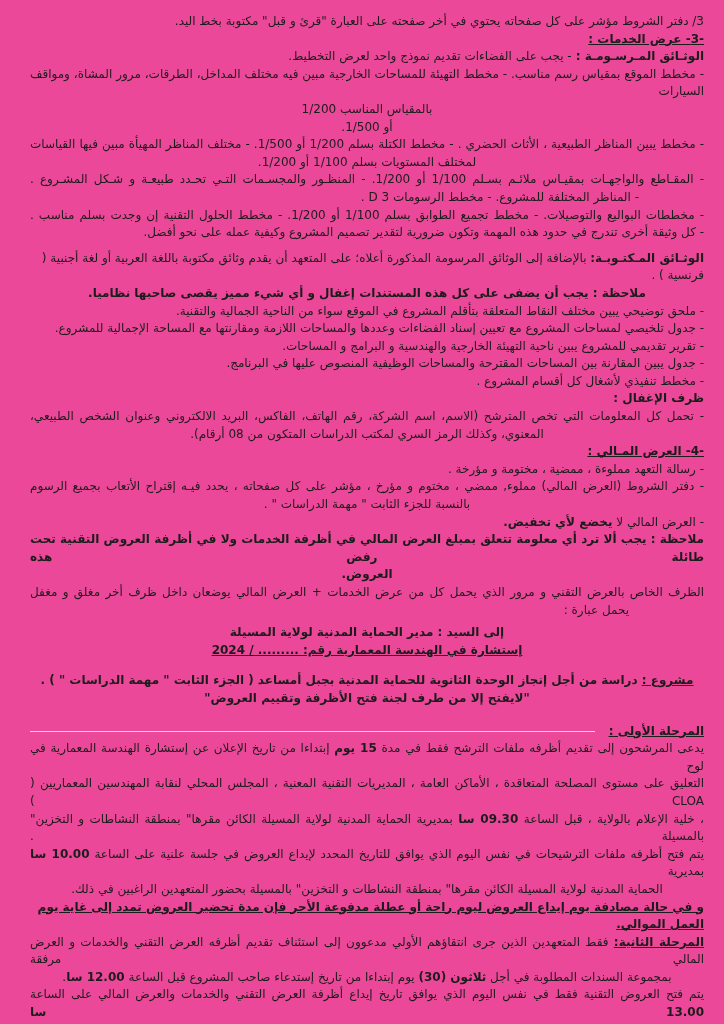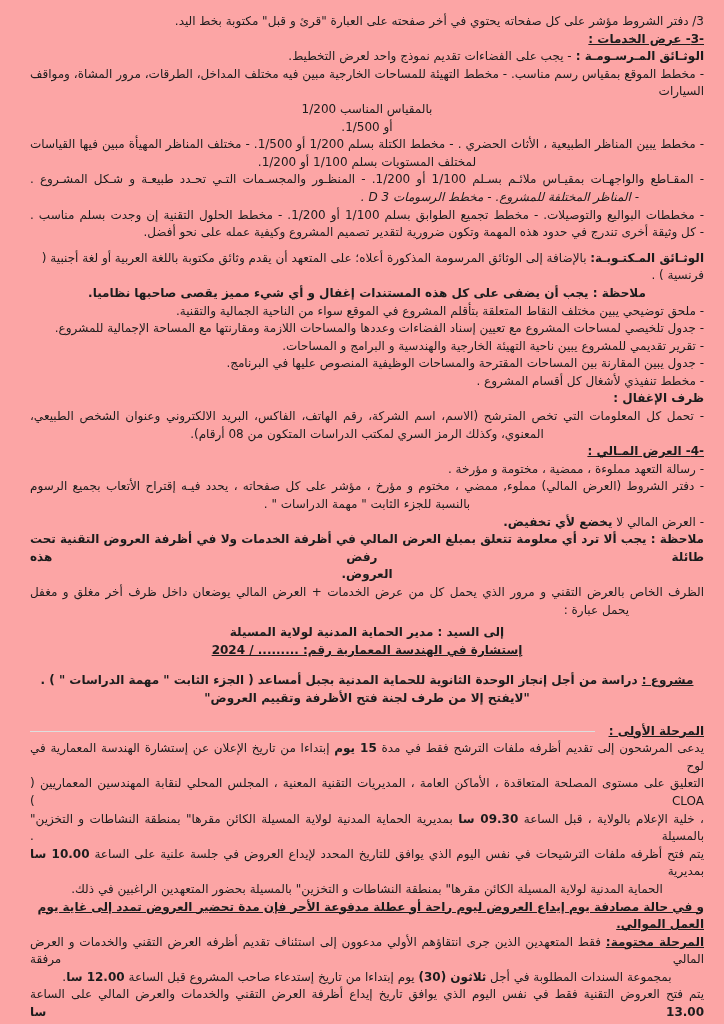--- a/index.html
+++ b/index.html
@@ -1,21 +1,21 @@
 <!DOCTYPE html>
 <html lang="ar" dir="rtl"><head>
 <meta charset="utf-8">
 <style>
   html,body{margin:0;padding:0;background:#ffffff;}
   .page{
     position:relative;
     width:724px;height:1024px;
     box-sizing:border-box;
     padding:13px 20px 0 30px;
-    background:#fca5a5;
+    background:#ec4899;
     direction:rtl;
     font-family:"DejaVu Sans",sans-serif;
     font-size:12px;
     color:#1c1c1c;
     overflow:hidden;
     margin-left:6px;
   }
   .line{line-height:17.6px;min-height:17.6px;}
   .align-right{text-align:right;}
   .align-center{text-align:center;}
@@ -32,21 +32,21 @@
   <div>
       <div class="line align-right"><span>3/ دفتر الشروط مؤشر على كل صفحاته يحتوي في أخر صفحته على العبارة "قرئ و قبل" مكتوبة بخط اليد.</span></div>
       <div class="line align-right"><span class="b u">-3- عرض الخدمات :</span></div>
       <div class="line align-right"><span class="b">الوثـائق المـرسـومـة : </span><span>-  يجب على الفضاءات تقديم نموذج واحد لعرض التخطيط.</span></div>
       <div class="line align-justify"><span>-  مخطط الموقع بمقياس رسم مناسب. - مخطط التهيئة للمساحات الخارجية مبين فيه مختلف المداخل، الطرقات، مرور المشاة، ومواقف السيارات</span></div>
       <div class="line align-center"><span>بالمقياس المناسب 1/200</span></div>
       <div class="line align-center"><span>أو 1/500.</span></div>
       <div class="line align-justify"><span>- مخطط يبين المناظر الطبيعية ، الأثاث الحضري .  - مخطط الكتلة بسلم 1/200 أو 1/500. - مختلف المناظر المهيأة مبين فيها القياسات</span></div>
       <div class="line align-center"><span>لمختلف المستويات بسلم 1/100 أو 1/200.</span></div>
       <div class="line align-justify"><span>- المقـاطع والواجهـات بمقيـاس ملائـم بسـلم 1/100 أو 1/200.   - المنظـور والمجسـمات التـي تحـدد طبيعـة و شـكل المشـروع .</span></div>
-      <div class="line align-right" style="padding-right: 65px; font-style: italic;"><span>- المناظر المختلفة للمشروع. - مخطط الرسومات 3 D .</span></div>
+      <div class="line align-right" style="padding-right: 65px;"><span>- المناظر المختلفة للمشروع. - مخطط الرسومات 3 D .</span></div>
       <div class="line align-justify"><span>- مخططات البواليع والتوصيلات.   - مخطط تجميع الطوابق بسلم 1/100 أو 1/200.    - مخطط الحلول التقنية إن وجدت بسلم مناسب .</span></div>
       <div class="line align-right"><span>- كل وثيقة أخرى تندرج في حدود هذه المهمة وتكون ضرورية لتقدير تصميم المشروع وكيفية عمله على نحو أفضل.</span></div>
       <div class="line align-right" style="margin-top: 8px;"><span class="b">الوثـائق المـكتـوبـة:</span><span> بالإضافة إلى الوثائق المرسومة المذكورة أعلاه؛ على المتعهد أن يقدم وثائق مكتوبة باللغة العربية أو لغة أجنبية ( فرنسية ) .</span></div>
       <div class="line align-center"><span class="b">ملاحظة : يجب أن يضفى على كل هذه المستندات إغفال و أي شيء مميز يقصى صاحبها نظاميا.</span></div>
       <div class="line align-right"><span>- ملحق توضيحي يبين مختلف النقاط المتعلقة بتأقلم المشروع في الموقع سواء من الناحية الجمالية والتقنية.</span></div>
       <div class="line align-right"><span>- جدول تلخيصي لمساحات المشروع مع تعيين إسناد الفضاءات وعددها والمساحات اللازمة ومقارنتها مع المساحة الإجمالية للمشروع.</span></div>
       <div class="line align-right"><span>- تقرير تقديمي للمشروع يبين ناحية التهيئة الخارجية والهندسية و البرامج و المساحات.</span></div>
       <div class="line align-right"><span>- جدول يبين المقارنة بين المساحات المقترحة والمساحات الوظيفية المنصوص عليها في البرنامج.</span></div>
       <div class="line align-right"><span>- مخطط تنفيذي لأشغال كل أقسام المشروع .</span></div>
       <div class="line align-right"><span class="b">ظرف الإغفال :</span></div>
@@ -68,18 +68,18 @@
       <div class="line align-right stage-rule" style="margin-top: 15px;">
         <span class="b u">المرحلة الأولى :</span>
         <div class="rule-fill"></div>
       </div>
       <div class="line align-justify"><span>يدعى المرشحون إلى تقديم أظرفه ملفات الترشح فقط في مدة </span><span class="b">15 يوم</span><span> إبتداءا من تاريخ الإعلان عن إستشارة الهندسة المعمارية في لوح</span></div>
       <div class="line align-justify"><span>التعليق على مستوى المصلحة المتعاقدة ، الأماكن العامة ، المديريات التقنية المعنية ، المجلس المحلي لنقابة المهندسين المعماريين ( CLOA )</span></div>
       <div class="line align-justify"><span>، خلية الإعلام بالولاية ، قبل الساعة </span><span class="b">09.30 سا</span><span> بمديرية الحماية المدنية لولاية المسيلة الكائن مقرها" بمنطقة النشاطات و التخزين" بالمسيلة .</span></div>
       <div class="line align-justify"><span>يتم فتح أظرفه ملفات الترشيحات في نفس اليوم الذي يوافق للتاريخ المحدد لإيداع العروض في جلسة علنية على الساعة </span><span class="b">10.00 سا</span><span> بمديرية</span></div>
       <div class="line align-center"><span>الحماية المدنية لولاية المسيلة الكائن مقرها" بمنطقة النشاطات و التخزين" بالمسيلة بحضور المتعهدين الراغبين في ذلك.</span></div>
       <div class="line align-right"><span class="b u">و في حالة مصادفة يوم إيداع العروض ليوم راحة أو عطلة مدفوعة الأجر فإن مدة تحضير العروض تمدد إلى غاية يوم العمل الموالي.</span></div>
-      <div class="line align-justify"><span class="b u">المرحلة مختومة:</span><span> فقط المتعهدين الذين جرى انتقاؤهم الأولي مدعوون إلى استئناف تقديم أظرفه العرض التقني والخدمات و العرض المالي مرفقة</span></div>
+      <div class="line align-justify"><span class="b u">المرحلة الثانية:</span><span> فقط المتعهدين الذين جرى انتقاؤهم الأولي مدعوون إلى استئناف تقديم أظرفه العرض التقني والخدمات و العرض المالي مرفقة</span></div>
       <div class="line align-center"><span>بمجموعة السندات المطلوبة في أجل </span><span class="b">ثلاثون (30)</span><span> يوم إبتداءا من تاريخ إستدعاء صاحب المشروع قبل الساعة </span><span class="b">12.00 سا</span><span>.</span></div>
       <div class="line align-justify"><span>يتم فتح العروض التقنية فقط في نفس اليوم الذي يوافق تاريخ إيداع أظرفة العرض التقني والخدمات والعرض المالي على الساعة </span><span class="b">13.00 سا</span></div>
       <div class="line align-center"><span>( في جلسة علنية).</span></div>
     </div>
 </div>
 
 </body></html>

